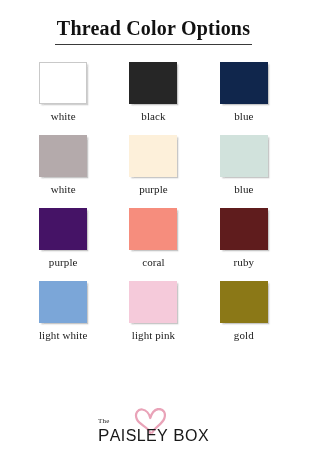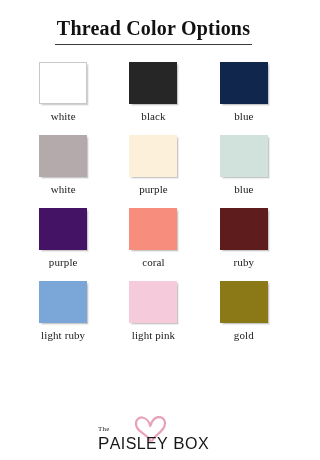--- a/index.html
+++ b/index.html
@@ -71,21 +71,21 @@
     letter-spacing: 0.1px;
     white-space: nowrap;
     line-height: 1;
   }
 
   
   .footer {
     position: absolute;
     left: 0;
     right: 0;
-    bottom: 8px;
+    bottom: 16px;
     display: flex;
     flex-direction: column;
     align-items: center;
   }
   .logo {
     position: relative;
     display: flex;
     align-items: flex-end;
     justify-content: center;
   }
@@ -165,21 +165,21 @@
       <div class="cell">
         <div class="swatch" style="background: rgb(246, 141, 125);"></div>
         <div class="swatch-label">coral</div>
       </div>
       <div class="cell">
         <div class="swatch" style="background: rgb(95, 28, 29);"></div>
         <div class="swatch-label">ruby</div>
       </div>
       <div class="cell">
         <div class="swatch" style="background: rgb(123, 166, 216);"></div>
-        <div class="swatch-label">light ruby</div>
+        <div class="swatch-label">light white</div>
       </div>
       <div class="cell">
         <div class="swatch" style="background: rgb(245, 202, 218);"></div>
         <div class="swatch-label">light pink</div>
       </div>
       <div class="cell">
         <div class="swatch" style="background: rgb(139, 120, 23);"></div>
         <div class="swatch-label">gold</div>
       </div>
     </div>

